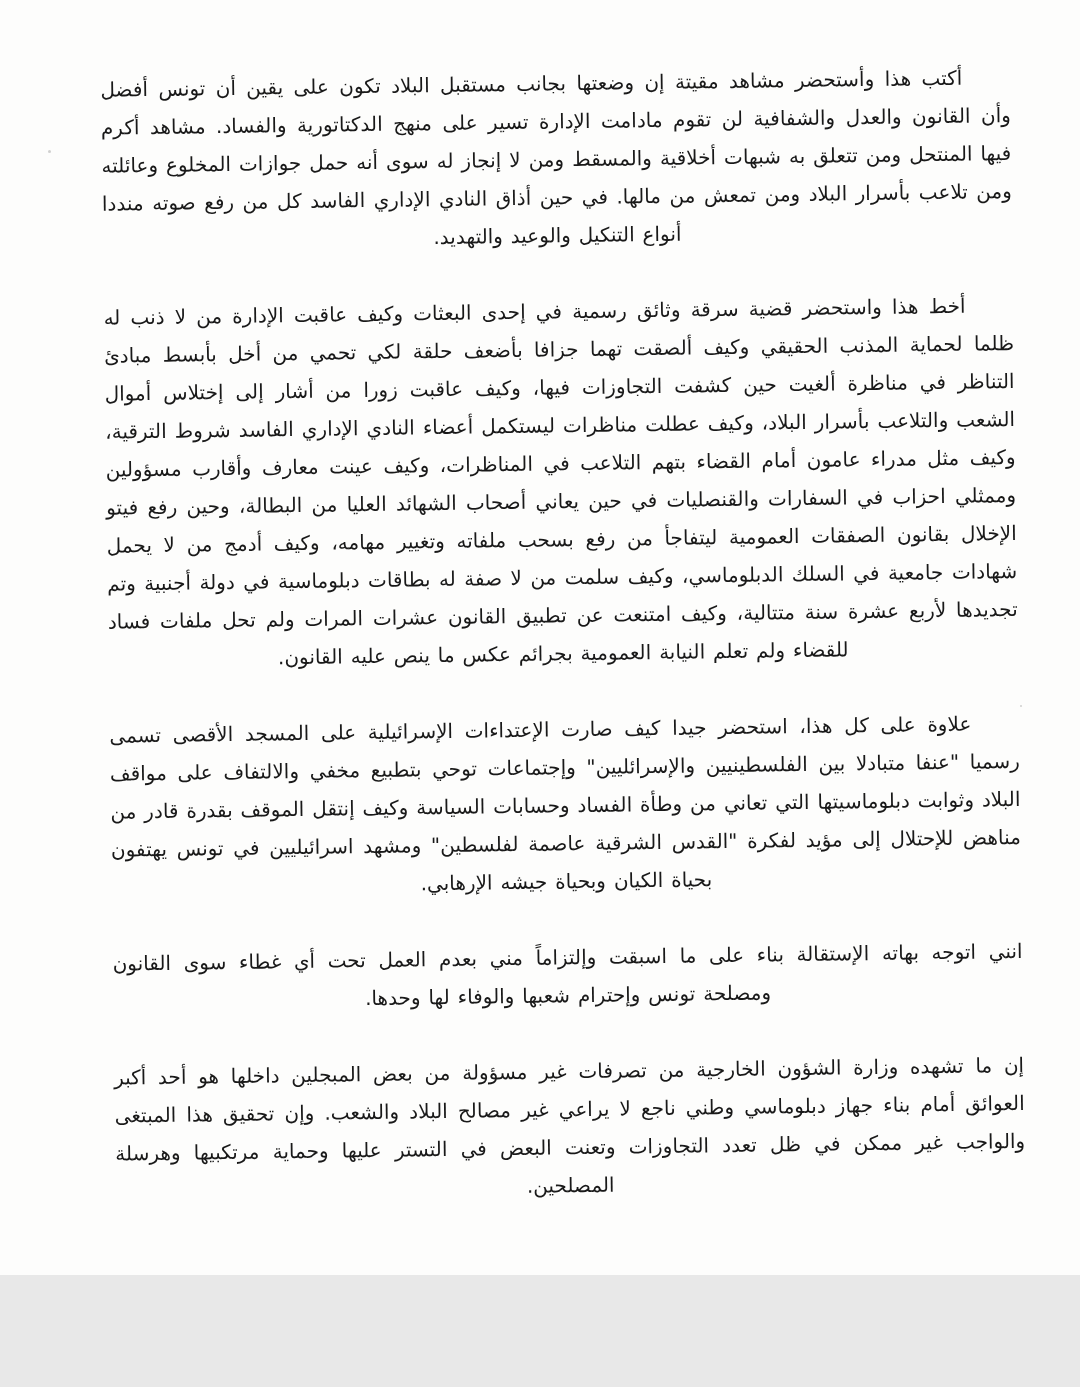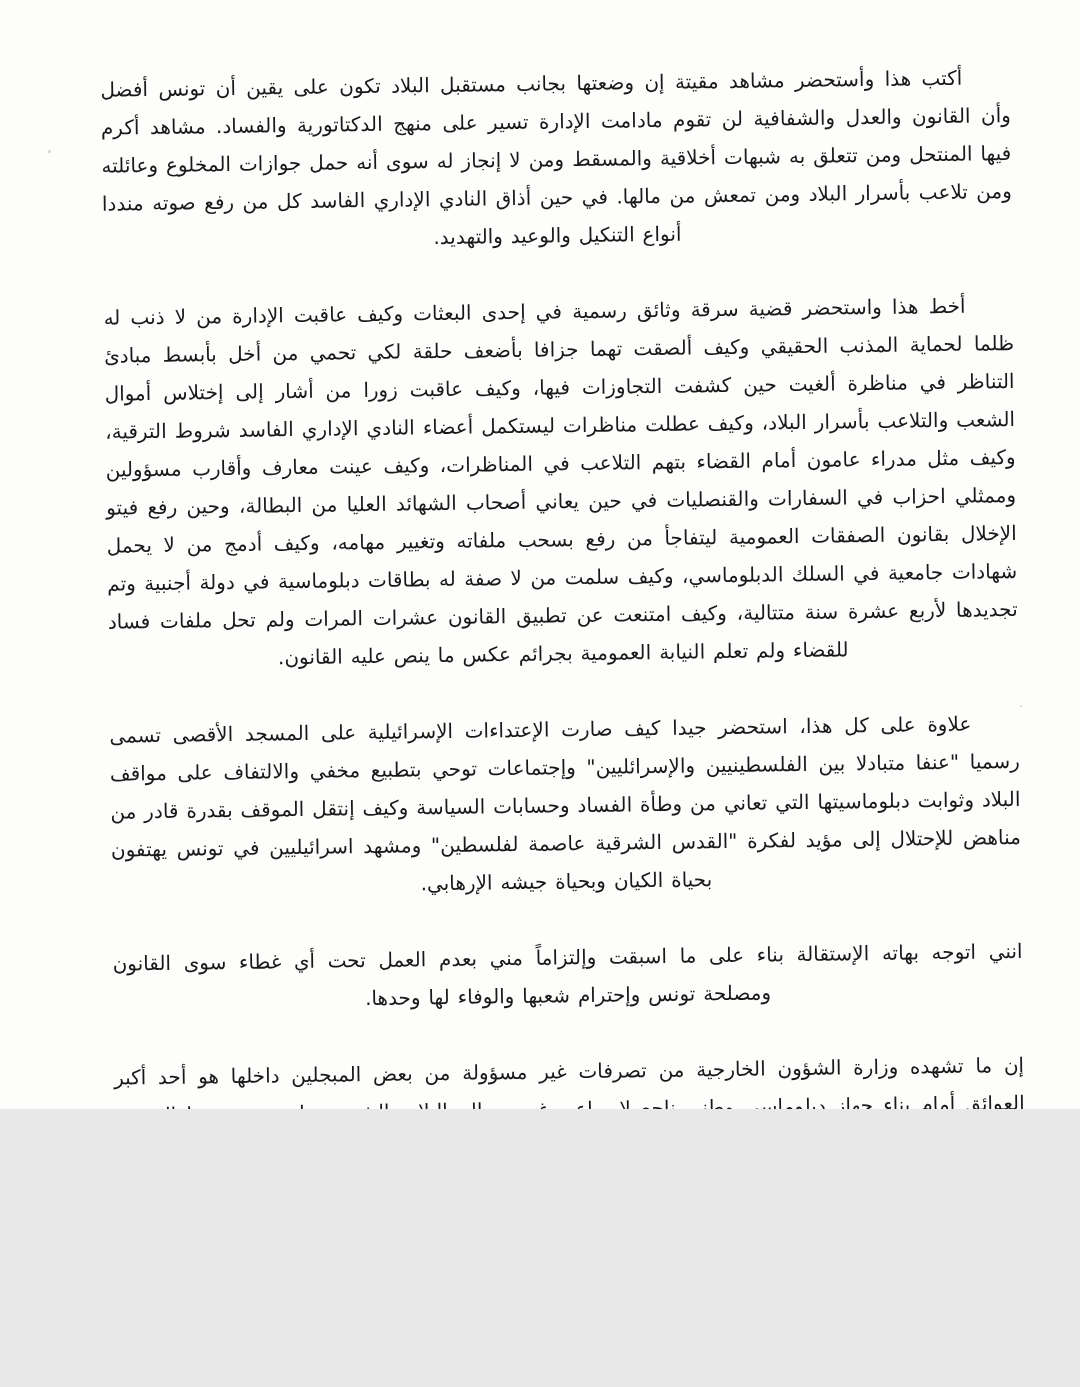--- a/index.html
+++ b/index.html
@@ -3,21 +3,21 @@
 <meta charset="utf-8">
 <style>
   html, body {
     margin: 0;
     padding: 0;
     background: #e8e8e8;
   }
   .page {
     position: relative;
     width: 1080px;
-    height: 1109px;
+    height: 1275px;
     margin: 0 auto;
     background: #fdfdfc;
     overflow: hidden;
     font-family: "DejaVu Sans", sans-serif;
   }
   .scan-skew {
     position: absolute;
     top: 58px;
     right: 70px;
     left: 100px;

